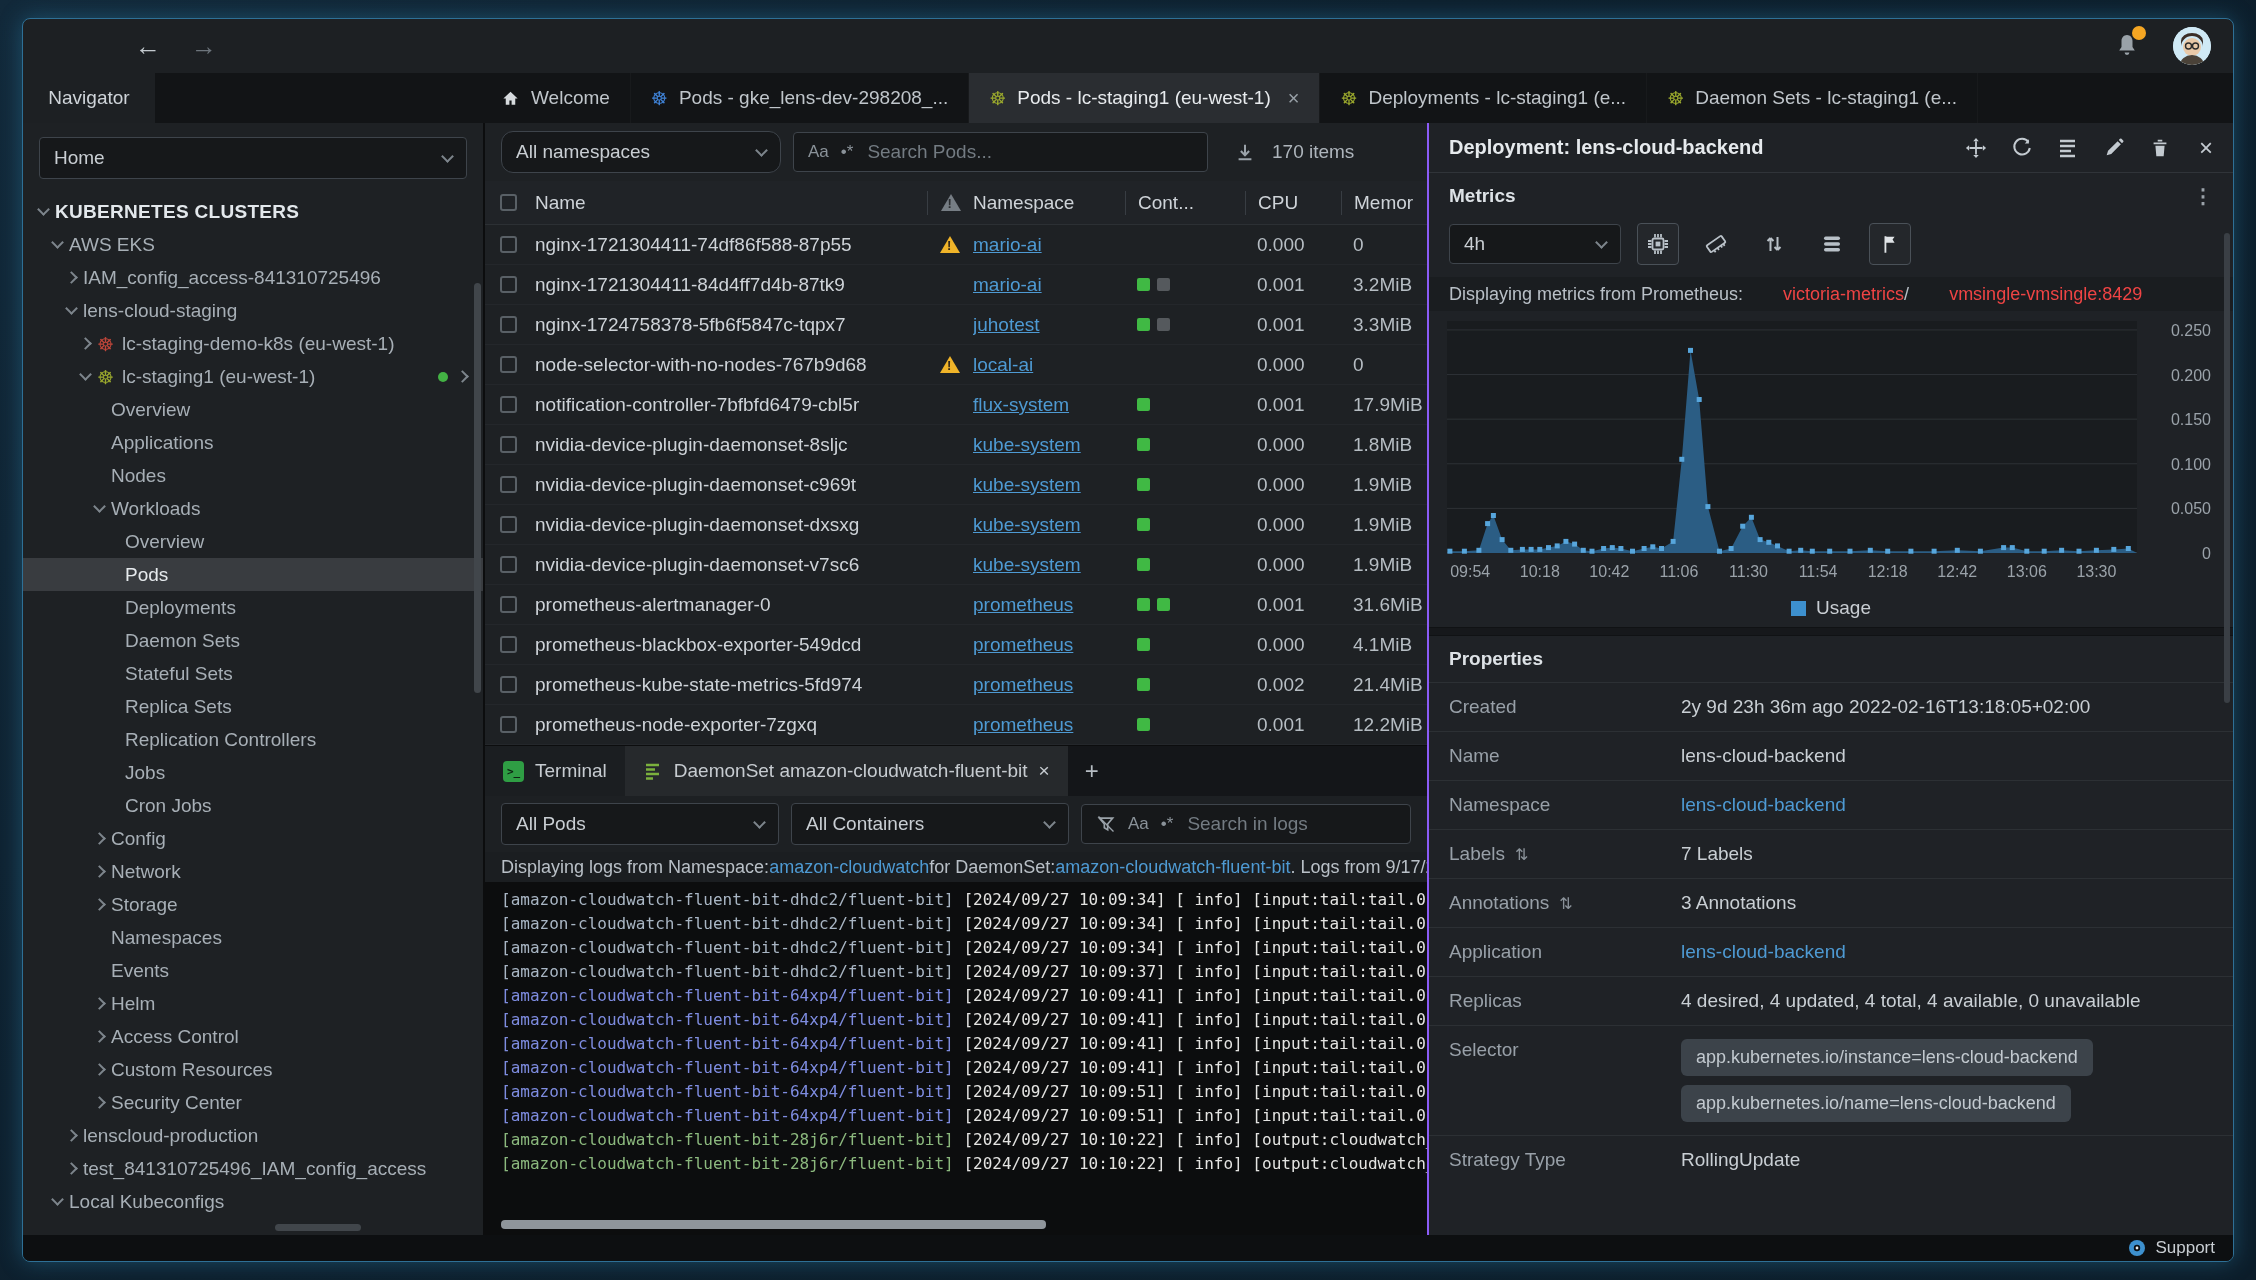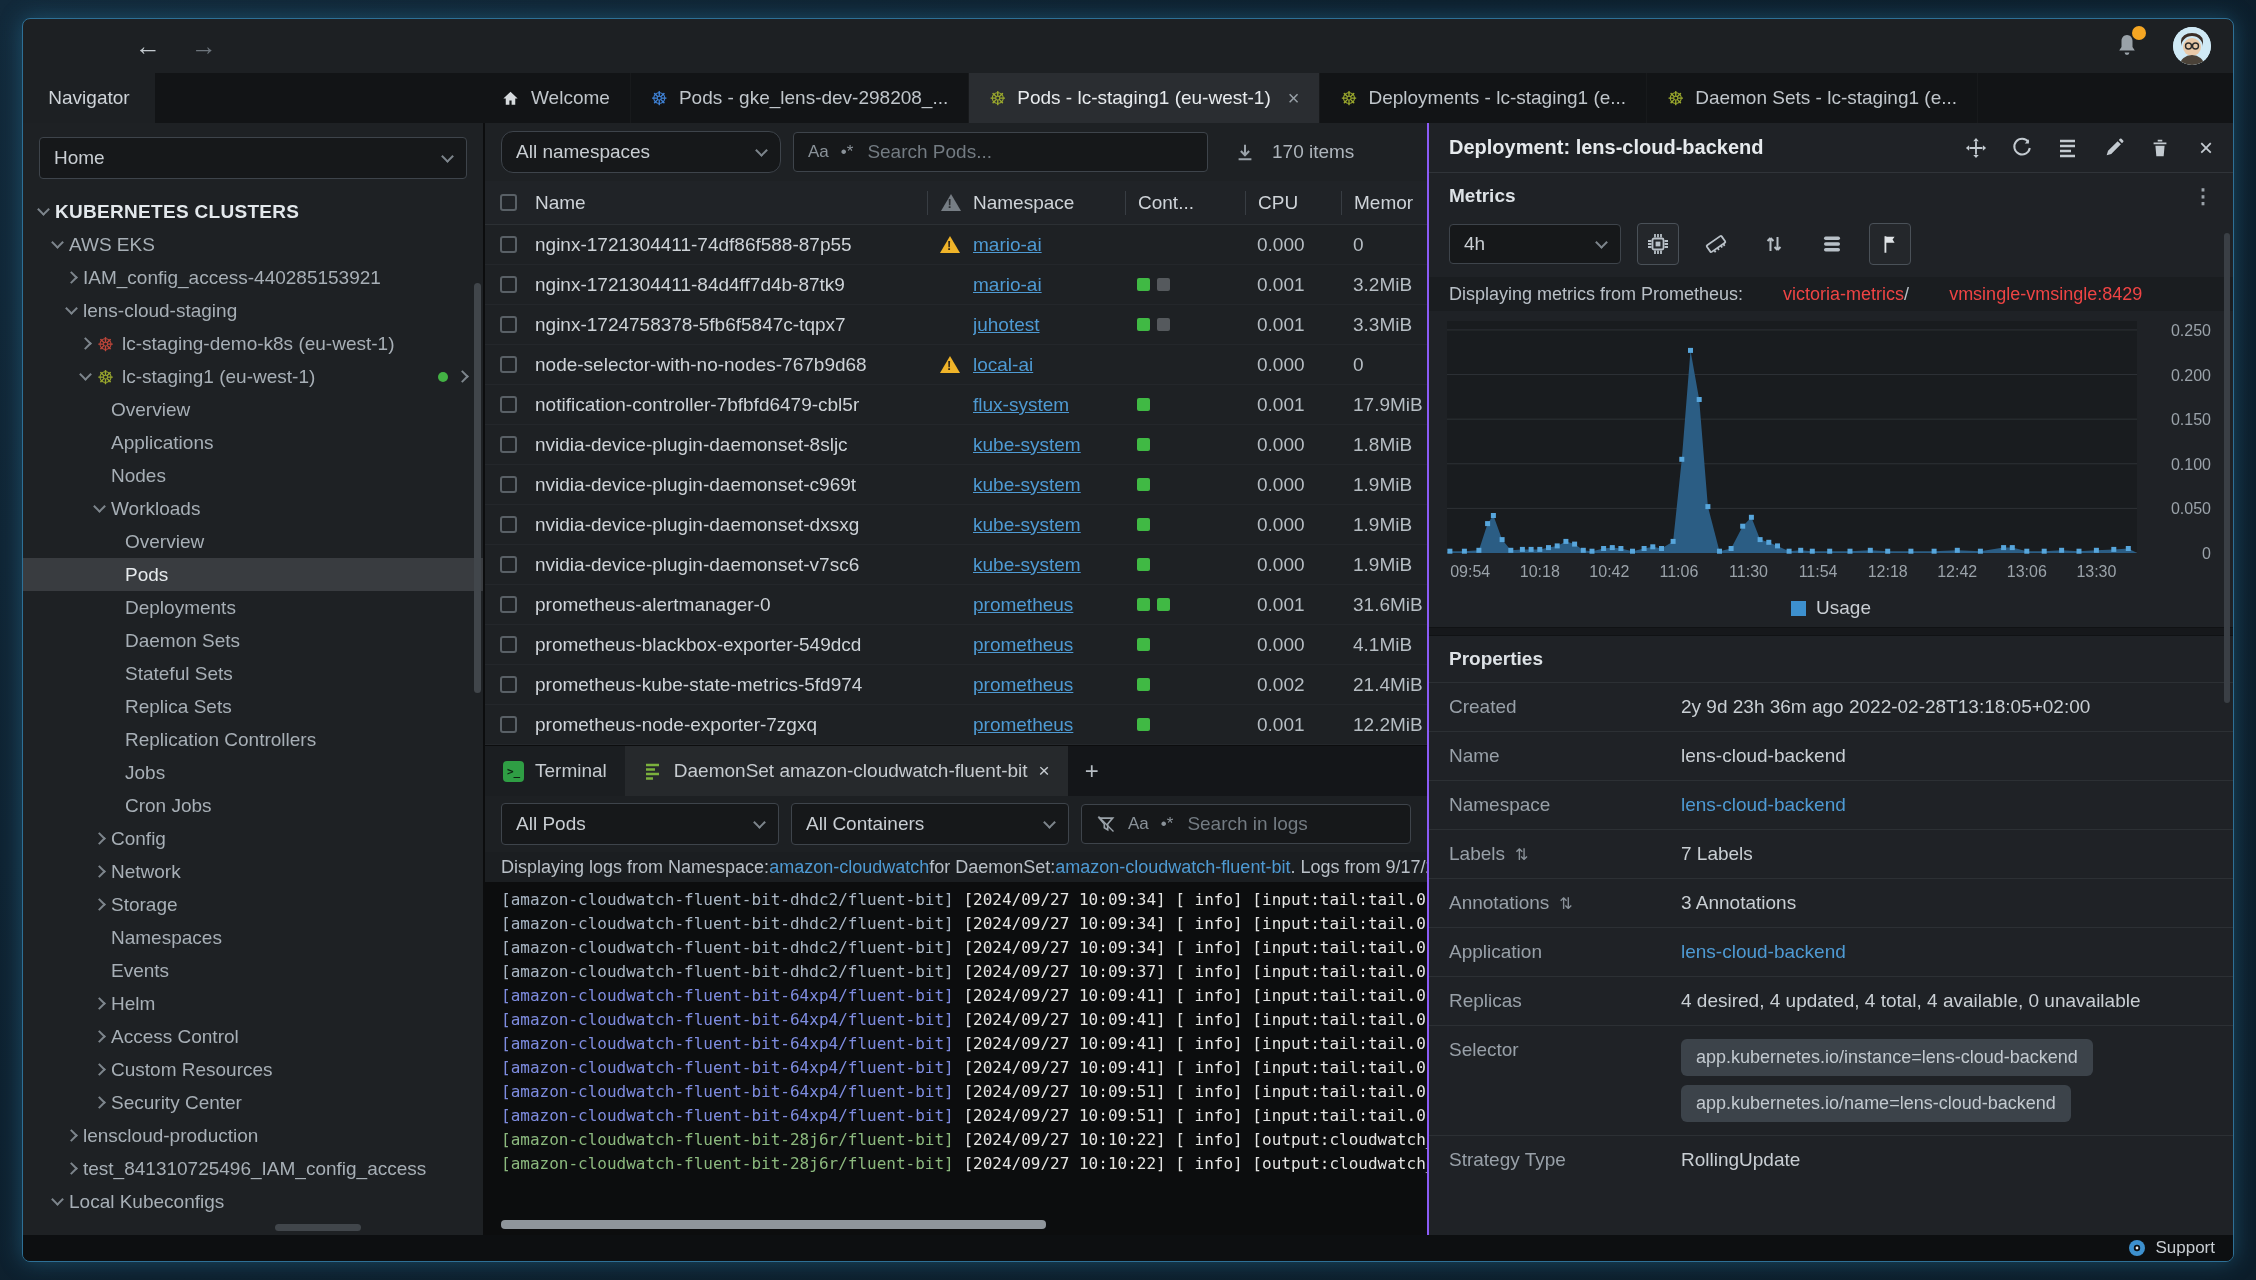--- a/index.html
+++ b/index.html
@@ -212,21 +212,21 @@
             <div class="tree-row" style="padding-left: 22px;">
               <span class="tw">
                 <span class="chev down"></span>
               </span>
               <span class="tl">AWS EKS</span>
             </div>
             <div class="tree-row" style="padding-left: 36px;">
               <span class="tw">
                 <span class="chev right"></span>
               </span>
-              <span class="tl">IAM_config_access-440285153921</span>
+              <span class="tl">IAM_config_access-841310725496</span>
             </div>
             <div class="tree-row" style="padding-left: 36px;">
               <span class="tw">
                 <span class="chev down"></span>
               </span>
               <span class="tl">lens-cloud-staging</span>
             </div>
             <div class="tree-row" style="padding-left: 50px;">
               <span class="tw">
                 <span class="chev right"></span>
@@ -812,21 +812,21 @@
 
         <div class="props">
           <div class="sec-title">
             <span>Properties</span>
           </div>
           <div id="prop-rows">
               <div class="prop-row">
                 <span class="prop-label">
                   <span>Created</span>
                 </span>
-                <span class="prop-value">2y 9d 23h 36m ago 2022-02-28T13:18:05+02:00</span>
+                <span class="prop-value">2y 9d 23h 36m ago 2022-02-16T13:18:05+02:00</span>
               </div>
               <div class="prop-row">
                 <span class="prop-label">
                   <span>Name</span>
                 </span>
                 <span class="prop-value">lens-cloud-backend</span>
               </div>
               <div class="prop-row">
                 <span class="prop-label">
                   <span>Namespace</span>

